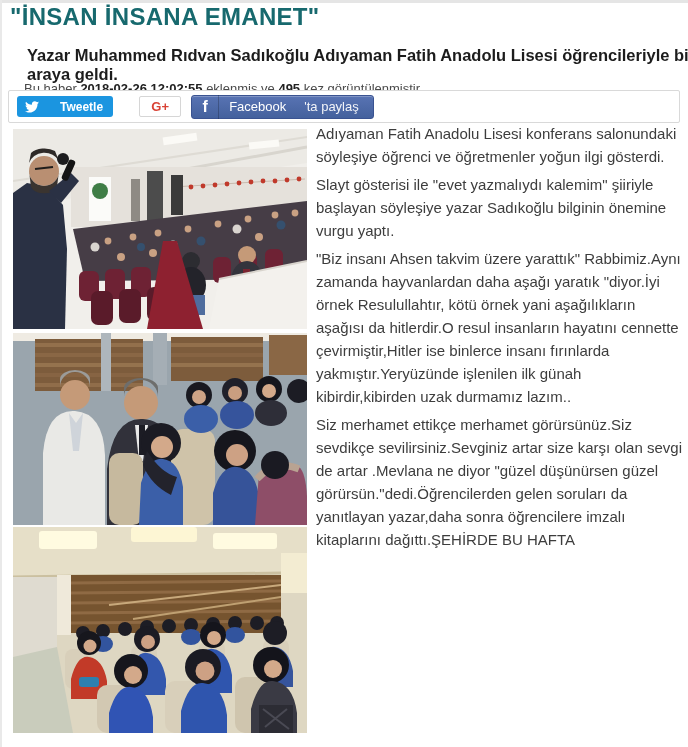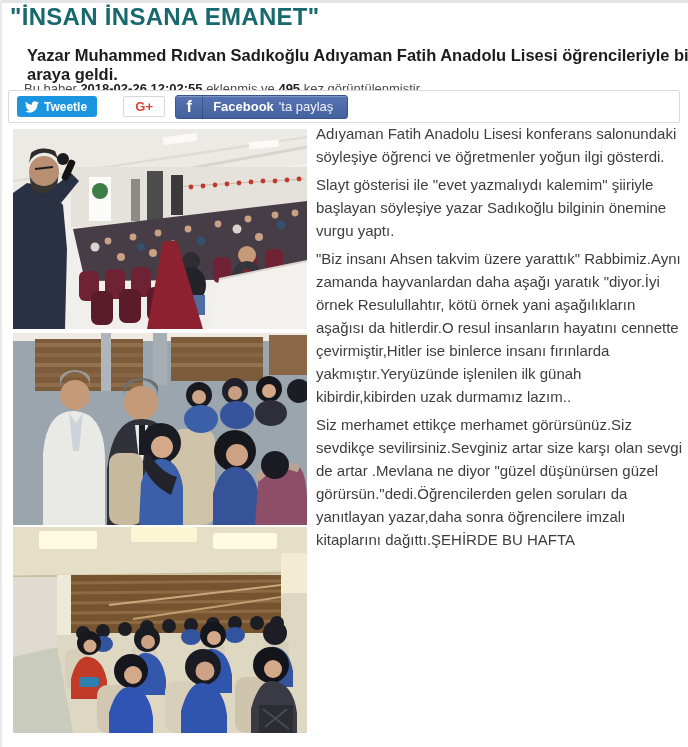--- a/index.html
+++ b/index.html
@@ -24,21 +24,21 @@
     font-size:13px;color:#4a4a4a;text-align:right;
   }
   .meta b{color:#222;}
 
   .share-bar{
     position:absolute;left:8px;top:90px;width:670px;height:31px;
     border:1px solid #d9d9d9;border-radius:2px;background:#fff;
     display:flex;align-items:center;
   }
   .btn-tweet{
-    display:inline-flex;align-items:center;gap:5px;margin-left:8px;
+    display:inline-flex;align-items:center;gap:21px;margin-left:8px;
     height:21px;padding:0 10px 0 8px;border:none;border-radius:3px;
     background:#1b95e0;color:#fff;font-size:12px;font-weight:bold;
     font-family:inherit;cursor:pointer;
   }
   .btn-gplus{
     display:inline-flex;align-items:center;justify-content:center;margin-left:26px;
     height:21px;width:42px;border:1px solid #d6d6d6;border-radius:2px;
     background:#fff;color:#d94235;font-size:13px;font-weight:bold;
     font-family:inherit;cursor:pointer;
   }
@@ -48,22 +48,22 @@
     background:linear-gradient(180deg,#5873b3 0%,#44619d 100%);
     box-shadow:inset 0 1px 0 rgba(255,255,255,.25);
     color:#fff;font-size:13px;font-family:inherit;cursor:pointer;
   }
   .fb-f{
     display:inline-flex;align-items:center;justify-content:center;
     width:26px;height:24px;margin-right:10px;
     border-right:1px solid rgba(0,0,0,.22);
     font-size:16px;font-weight:bold;color:#fff;
   }
-  .fb-brand{font-weight:bold;}
-  .fb-suffix{font-weight:normal;opacity:.92;margin-left:5px;}
+  .fb-brand{font-weight:normal;}
+  .fb-suffix{font-weight:normal;opacity:.92;margin-left:18px;}
 
   .photo{position:absolute;left:13px;width:294px;overflow:hidden;background:#ddd;}
   .photo svg{display:block;}
   #photo-1{top:129px;height:200px;}
   #photo-2{top:333px;height:192px;}
   #photo-3{top:527px;height:206px;}
 
   .article{
     position:absolute;left:316px;top:122px;width:366px;
     font-size:15px;line-height:23px;color:#3d3d3d;

